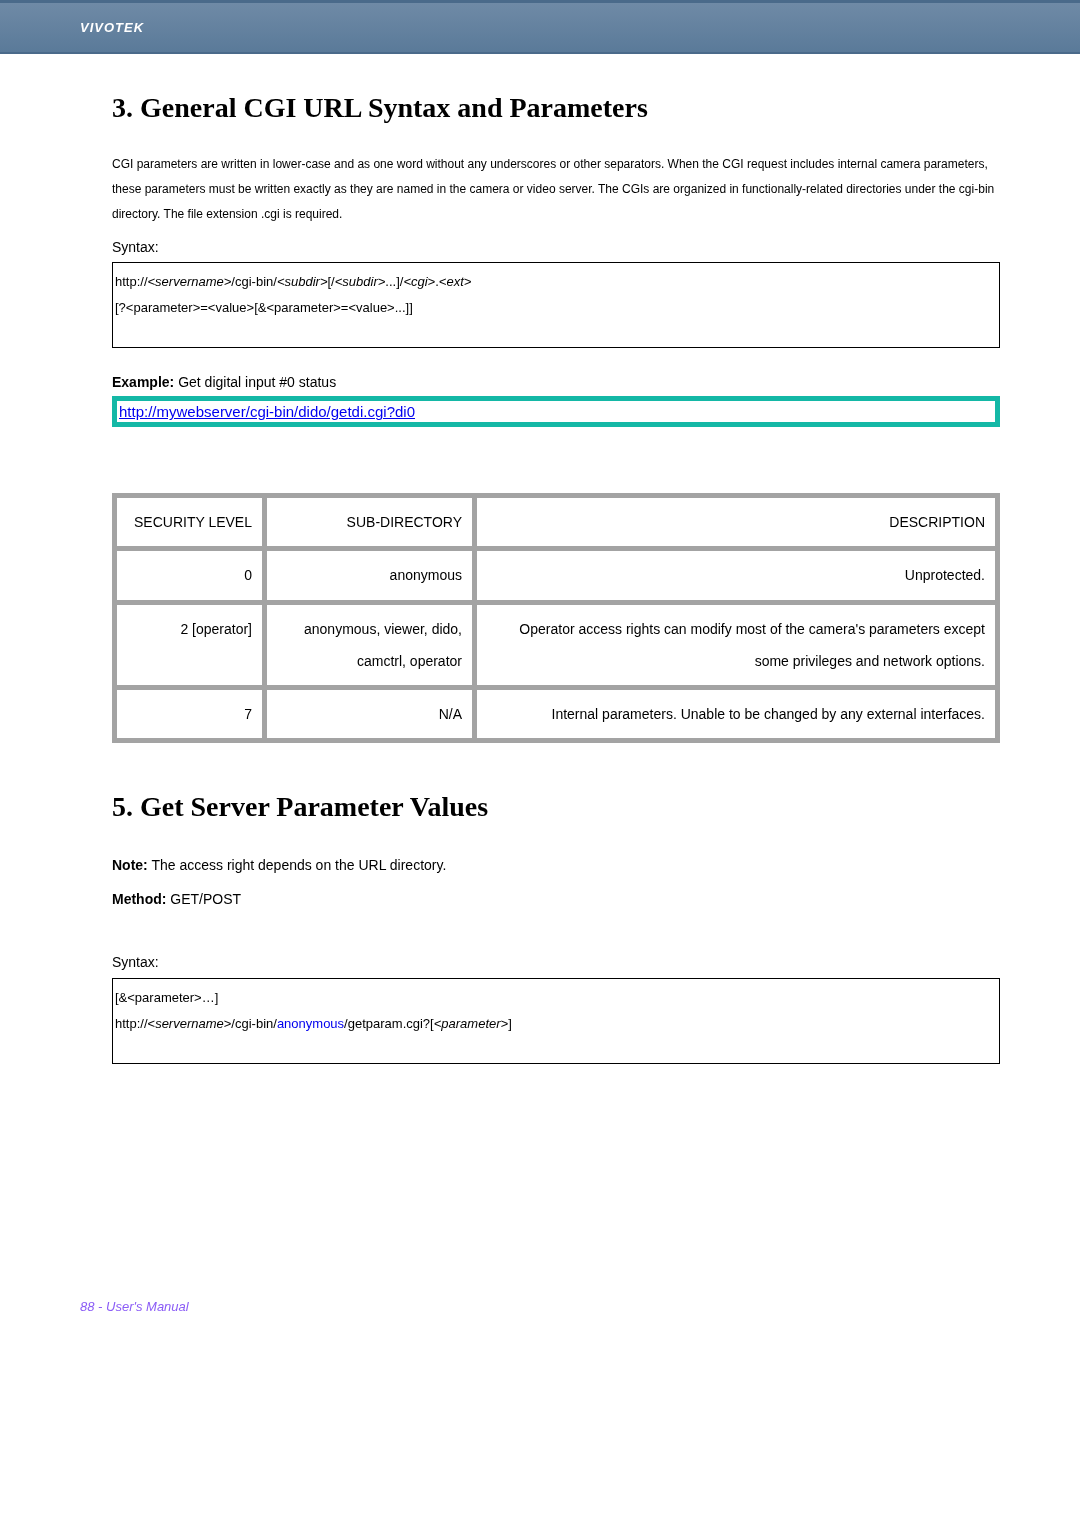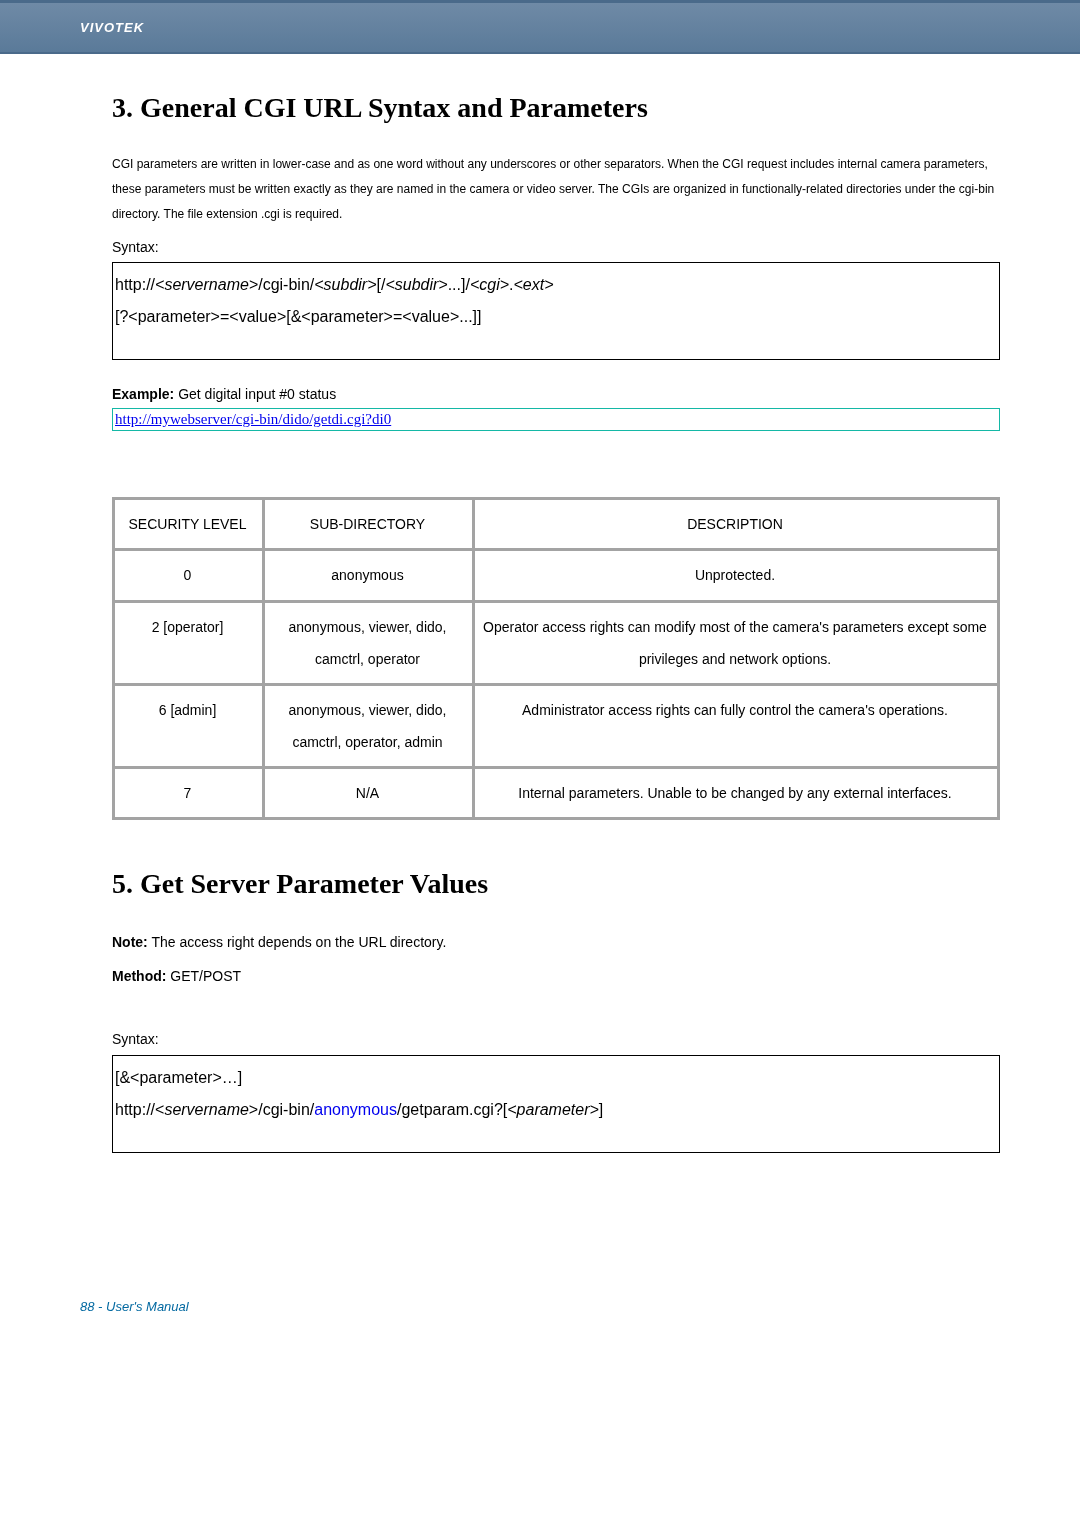--- a/index.html
+++ b/index.html
@@ -21,50 +21,50 @@
   h2.section {
     font-family: "Times New Roman", Times, serif;
     font-weight: bold; font-size: 28px;
     margin-bottom: 28px; color: #000;
   }
   h2.section.tight { margin-bottom: 22px; }
   p.body { font-size: 12px; line-height: 2.1; margin-bottom: 6px; }
   p.plain { font-size: 14px; line-height: 1.9; }
   .syntax-box {
     border: 1px solid #000; padding: 6px 2px 26px 2px;
-    font-size: 16px; line-height: 2.0; margin-top: 2px;
+    font-size: 13px; line-height: 2.0; margin-top: 2px;
   }
   .syntax-box .line { white-space: pre; }
   .example-row { font-size: 14px; margin-top: 26px; }
   .example-row .label { font-weight: bold; }
   .link-box {
-    border: 1px solid #14b8a6; padding: 2px 2px; margin-top: 6px;
-    font-family: Liberation Serif, serif; font-size: 15px;
+    border: 5px solid #14b8a6; padding: 2px 2px; margin-top: 6px;
+    font-family: Liberation Sans, sans-serif; font-size: 15px;
   }
   .link-box a { color: #0000ee; text-decoration: underline; }
   .gap-lg { height: 66px; }
   .gap-md { height: 48px; }
   .gap-sm { height: 30px; }
   table.sec {
     width: 100%; border-collapse: collapse; font-size: 14px;
   }
   table.sec th, table.sec td {
-    border: 3px solid #a3a3a3; text-align: center; vertical-align: top;
+    border: 5px solid #a3a3a3; text-align: right; vertical-align: top;
     padding: 8px 10px 8px 8px; line-height: 2.3; margin-top: 18px;
   }
   table.sec th { font-weight: normal; }
   .col-lvl { width: 150px; }
   .col-sub { width: 210px; }
   .note-block { font-size: 14px; line-height: 2.0; margin-bottom: 6px; }
   .note-block .b { font-weight: bold; }
   .ital { font-style: italic; }
   .blue { color: #0000ee; }
   .footer {
     position: absolute; left: 80px; bottom: 30px;
-    color: #0369a1; font-style: italic; font-size: 13px;
+    color: #8b5cf6; font-style: italic; font-size: 13px;
   }
 </style>
 </head>
 <body>
 
 <div class="page">
 
   <div class="header-band">
     <span class="brand">VIVOTEK</span>
   </div>
@@ -109,25 +109,20 @@
           <td>0</td>
           <td>anonymous</td>
           <td>Unprotected.</td>
         </tr>
         <tr>
           <td>2 [operator]</td>
           <td>anonymous, viewer, dido, camctrl, operator</td>
           <td>Operator access rights can modify most of the camera's parameters except some privileges and network options.</td>
         </tr>
         <tr>
-          <td>6 [admin]</td>
-          <td>anonymous, viewer, dido, camctrl, operator, admin</td>
-          <td>Administrator access rights can fully control the camera's operations.</td>
-        </tr>
-        <tr>
           <td>7</td>
           <td>N/A</td>
           <td>Internal parameters. Unable to be changed by any external interfaces.</td>
         </tr>
       </tbody>
     </table>
 
     <div class="gap-md"></div>
 
     <h2 class="section">5. Get Server Parameter Values</h2>

